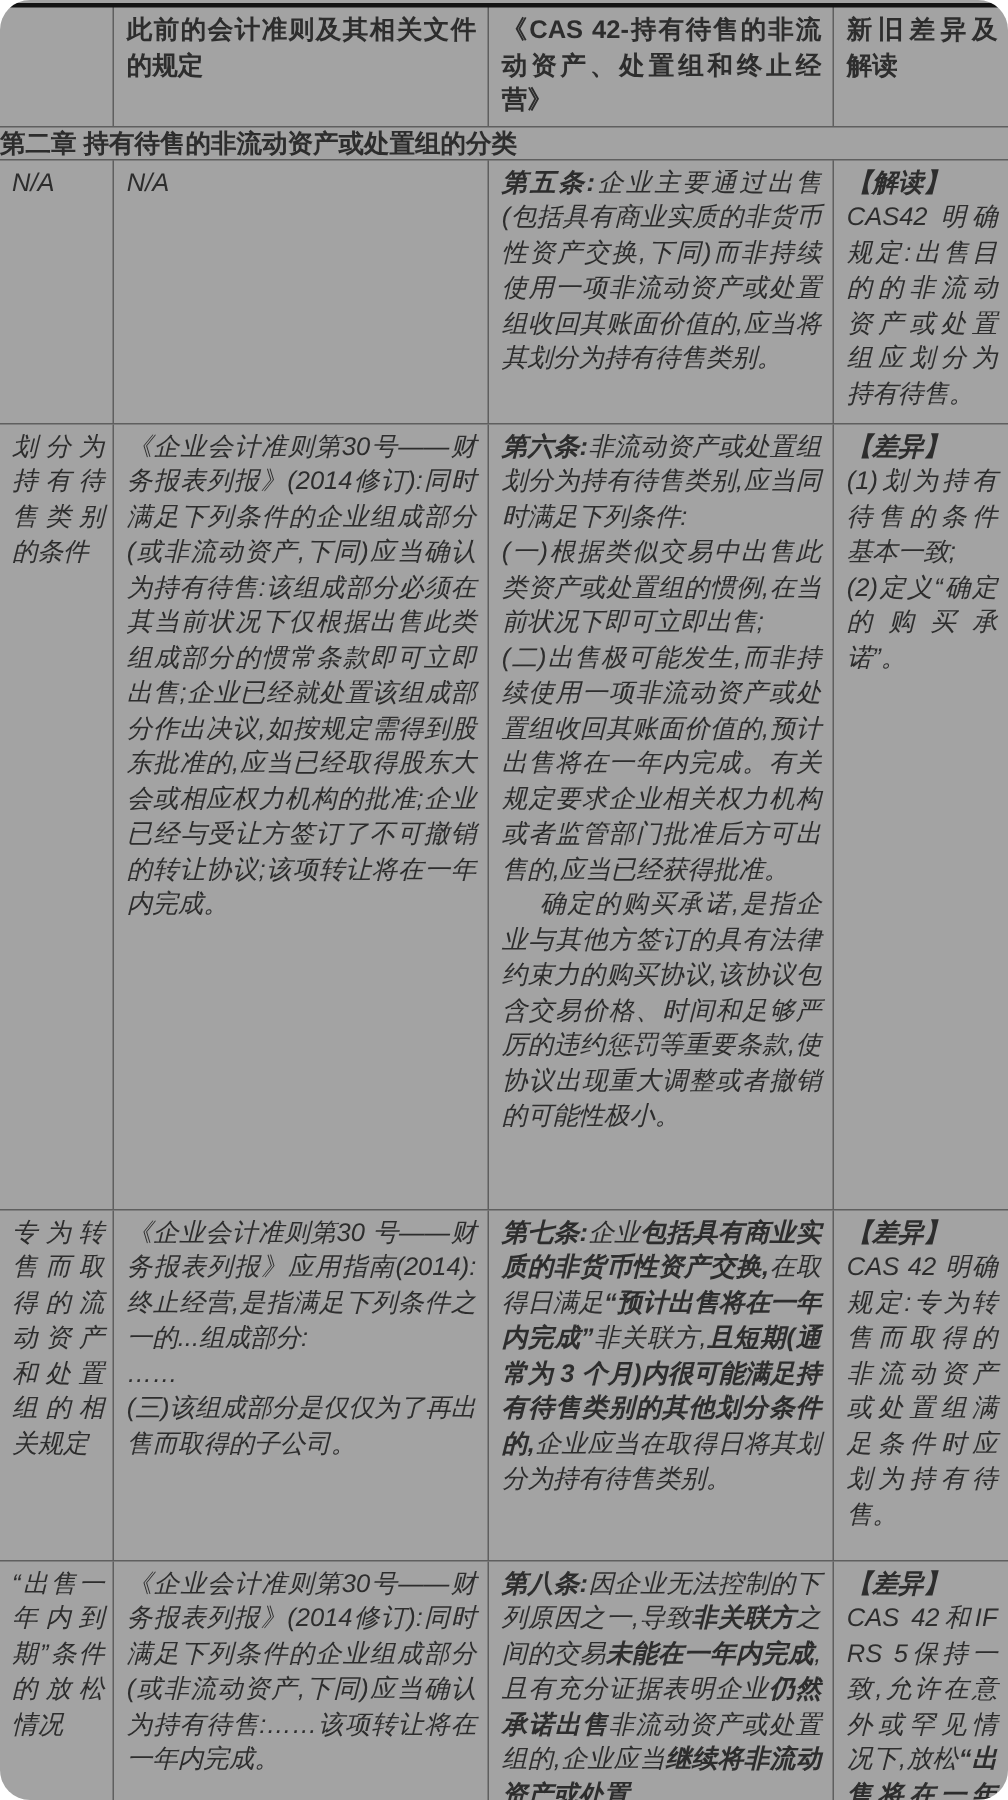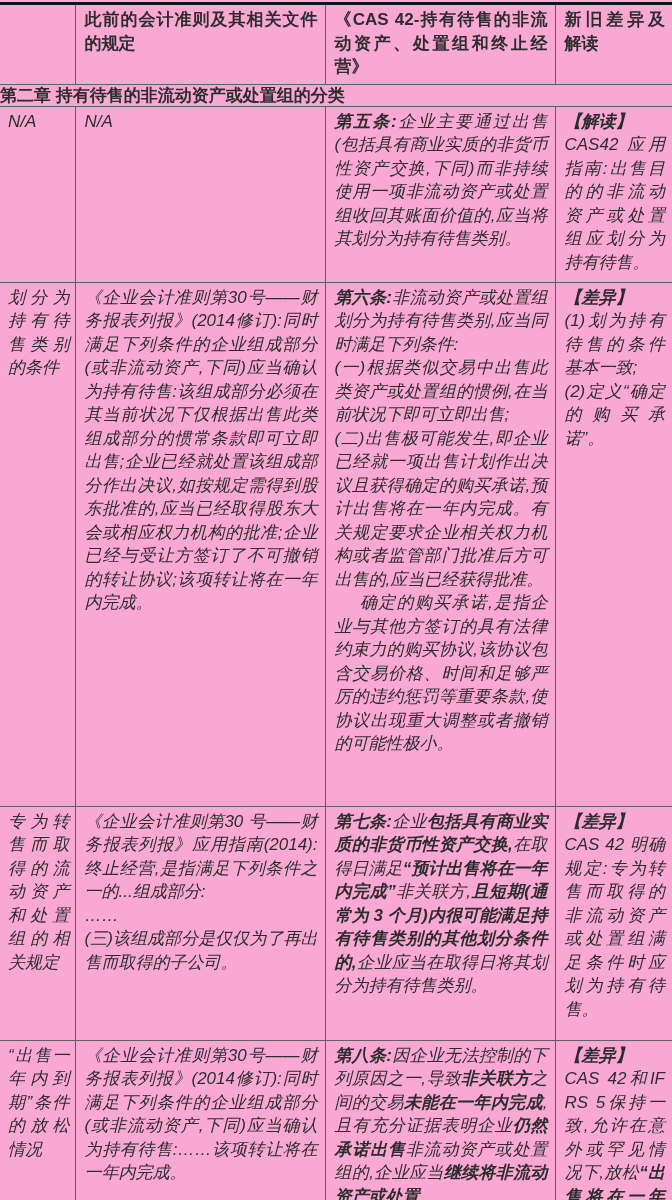--- a/index.html
+++ b/index.html
@@ -11,23 +11,24 @@
     width: 672px;
     height: 1200px;
     overflow: hidden;
     font-family: "Liberation Sans", "DejaVu Sans", sans-serif;
     color: #2d2d2d;
   }
   .page {
     width: 672px;
     height: 1200px;
     overflow: hidden;
-    background: #f9a8d4;
+    background: #a3a3a3;
     padding-top: 2px;
     box-sizing: border-box;
+    border-radius: 20px;
   }
   table.cmp {
     width: 672px;
     border-collapse: collapse;
     table-layout: fixed;
     border-top: 3px solid #141414;
   }
   th, td {
     vertical-align: top;
     font-size: 17px;
@@ -82,32 +83,32 @@
     <tr class="data r0">
     <td class="c1">N/A</td>
     <td class="c2">
             <p><span>N/A</span></p>
           </td>
     <td class="c3">
             <p><b>第五条:</b><span>企业主要通过出售(包括具有商业实质的非货币性资产交换,下同)而非持续使用一项非流动资产或处置组收回其账面价值的,应当将其划分为持有待售类别。</span></p>
           </td>
     <td class="c4">
             <p><b>【解读】</b></p>
-            <p><span>CAS42 应用指南:出售目的的非流动资产或处置组应划分为持有待售。</span></p>
+            <p><span>CAS42 明确规定:出售目的的非流动资产或处置组应划分为持有待售。</span></p>
           </td>
   </tr>
         <tr class="data r1">
     <td class="c1">划分为持有待售类别的条件</td>
     <td class="c2">
             <p><span>《企业会计准则第30号——财务报表列报》(2014修订):同时满足下列条件的企业组成部分(或非流动资产,下同)应当确认为持有待售:该组成部分必须在其当前状况下仅根据出售此类组成部分的惯常条款即可立即出售;企业已经就处置该组成部分作出决议,如按规定需得到股东批准的,应当已经取得股东大会或相应权力机构的批准;企业已经与受让方签订了不可撤销的转让协议;该项转让将在一年内完成。</span></p>
           </td>
     <td class="c3">
             <p><b>第六条:</b><span>非流动资产或处置组划分为持有待售类别,应当同时满足下列条件:</span></p>
             <p><span>(一)根据类似交易中出售此类资产或处置组的惯例,在当前状况下即可立即出售;</span></p>
-            <p><span>(二)出售极可能发生,即企业已经就一项出售计划作出决议且获得确定的购买承诺,预计出售将在一年内完成。有关规定要求企业相关权力机构或者监管部门批准后方可出售的,应当已经获得批准。</span></p>
+            <p><span>(二)出售极可能发生,而非持续使用一项非流动资产或处置组收回其账面价值的,预计出售将在一年内完成。有关规定要求企业相关权力机构或者监管部门批准后方可出售的,应当已经获得批准。</span></p>
             <p class="indent"><span>确定的购买承诺,是指企业与其他方签订的具有法律约束力的购买协议,该协议包含交易价格、时间和足够严厉的违约惩罚等重要条款,使协议出现重大调整或者撤销的可能性极小。</span></p>
           </td>
     <td class="c4">
             <p><b>【差异】</b></p>
             <p><span>(1)划为持有待售的条件基本一致;</span></p>
             <p><span>(2)定义“确定的购买承诺”。</span></p>
           </td>
   </tr>
         <tr class="data r2">
     <td class="c1">专为转售而取得的流动资产和处置组的相关规定</td>

